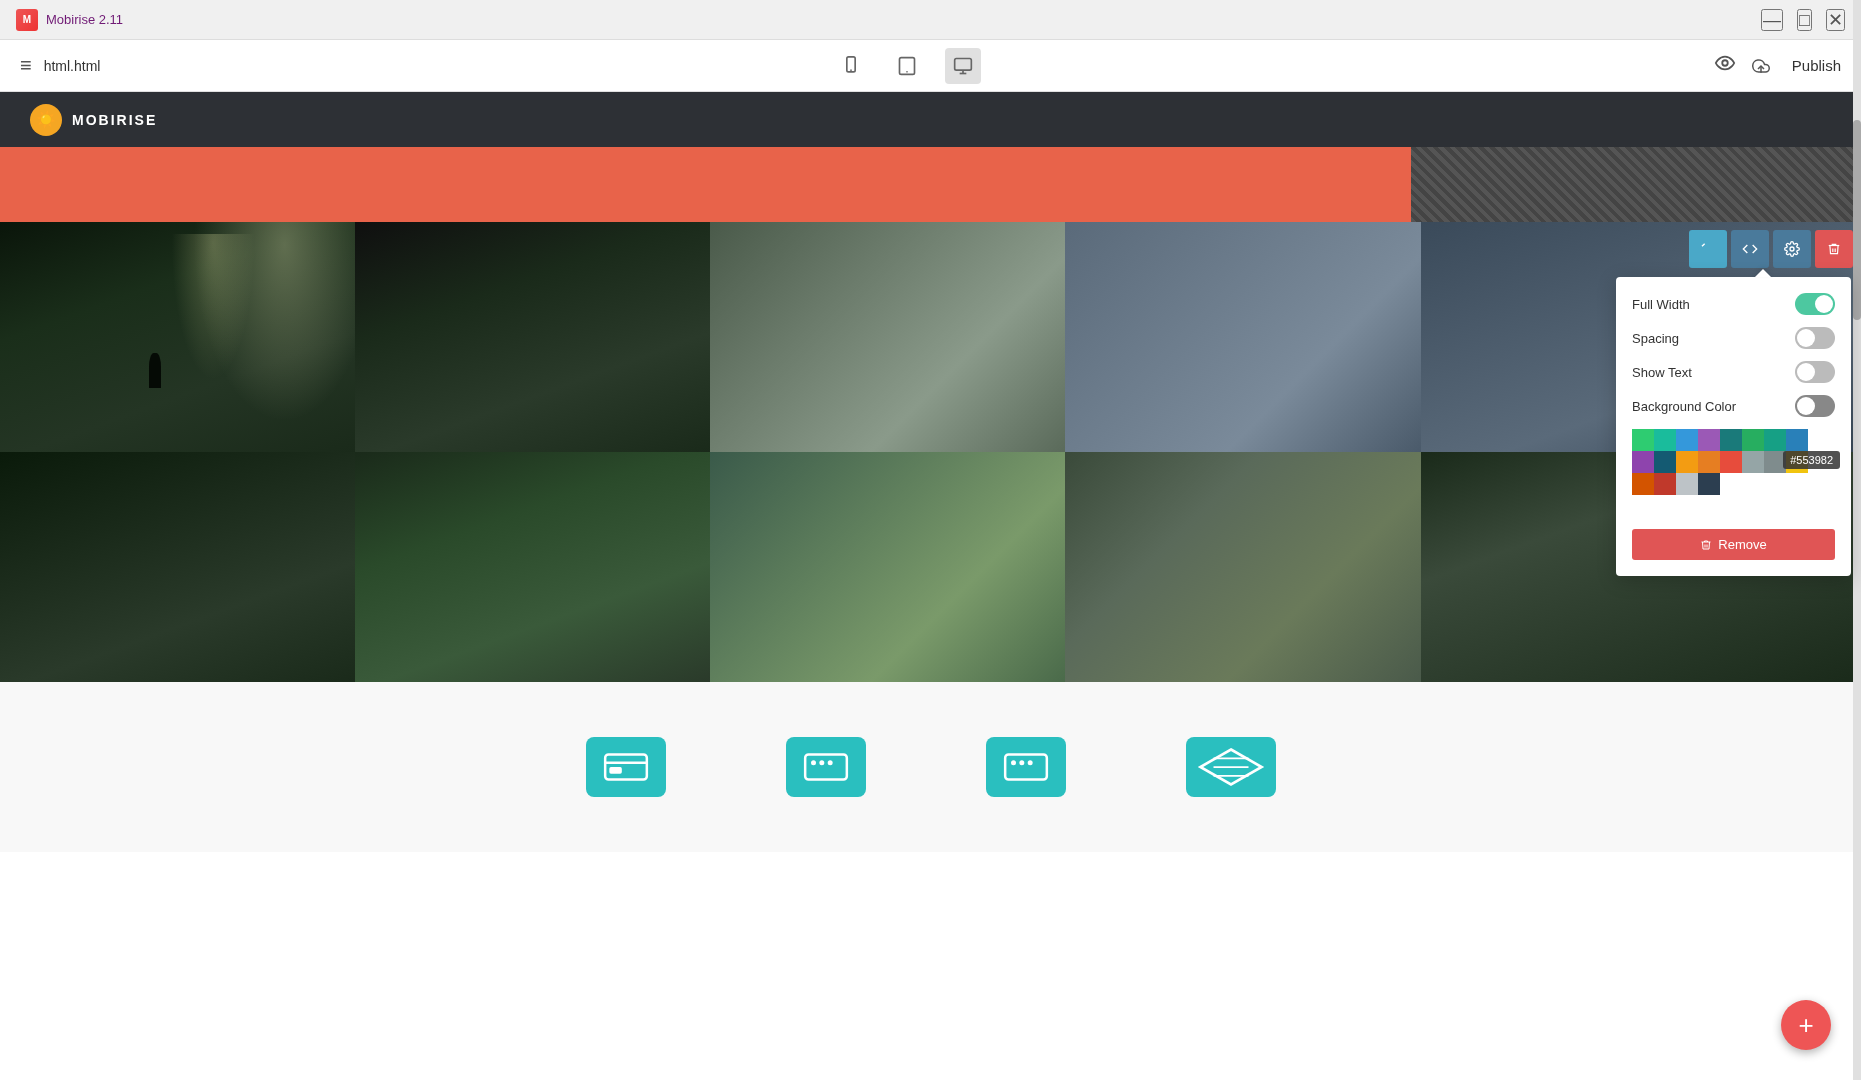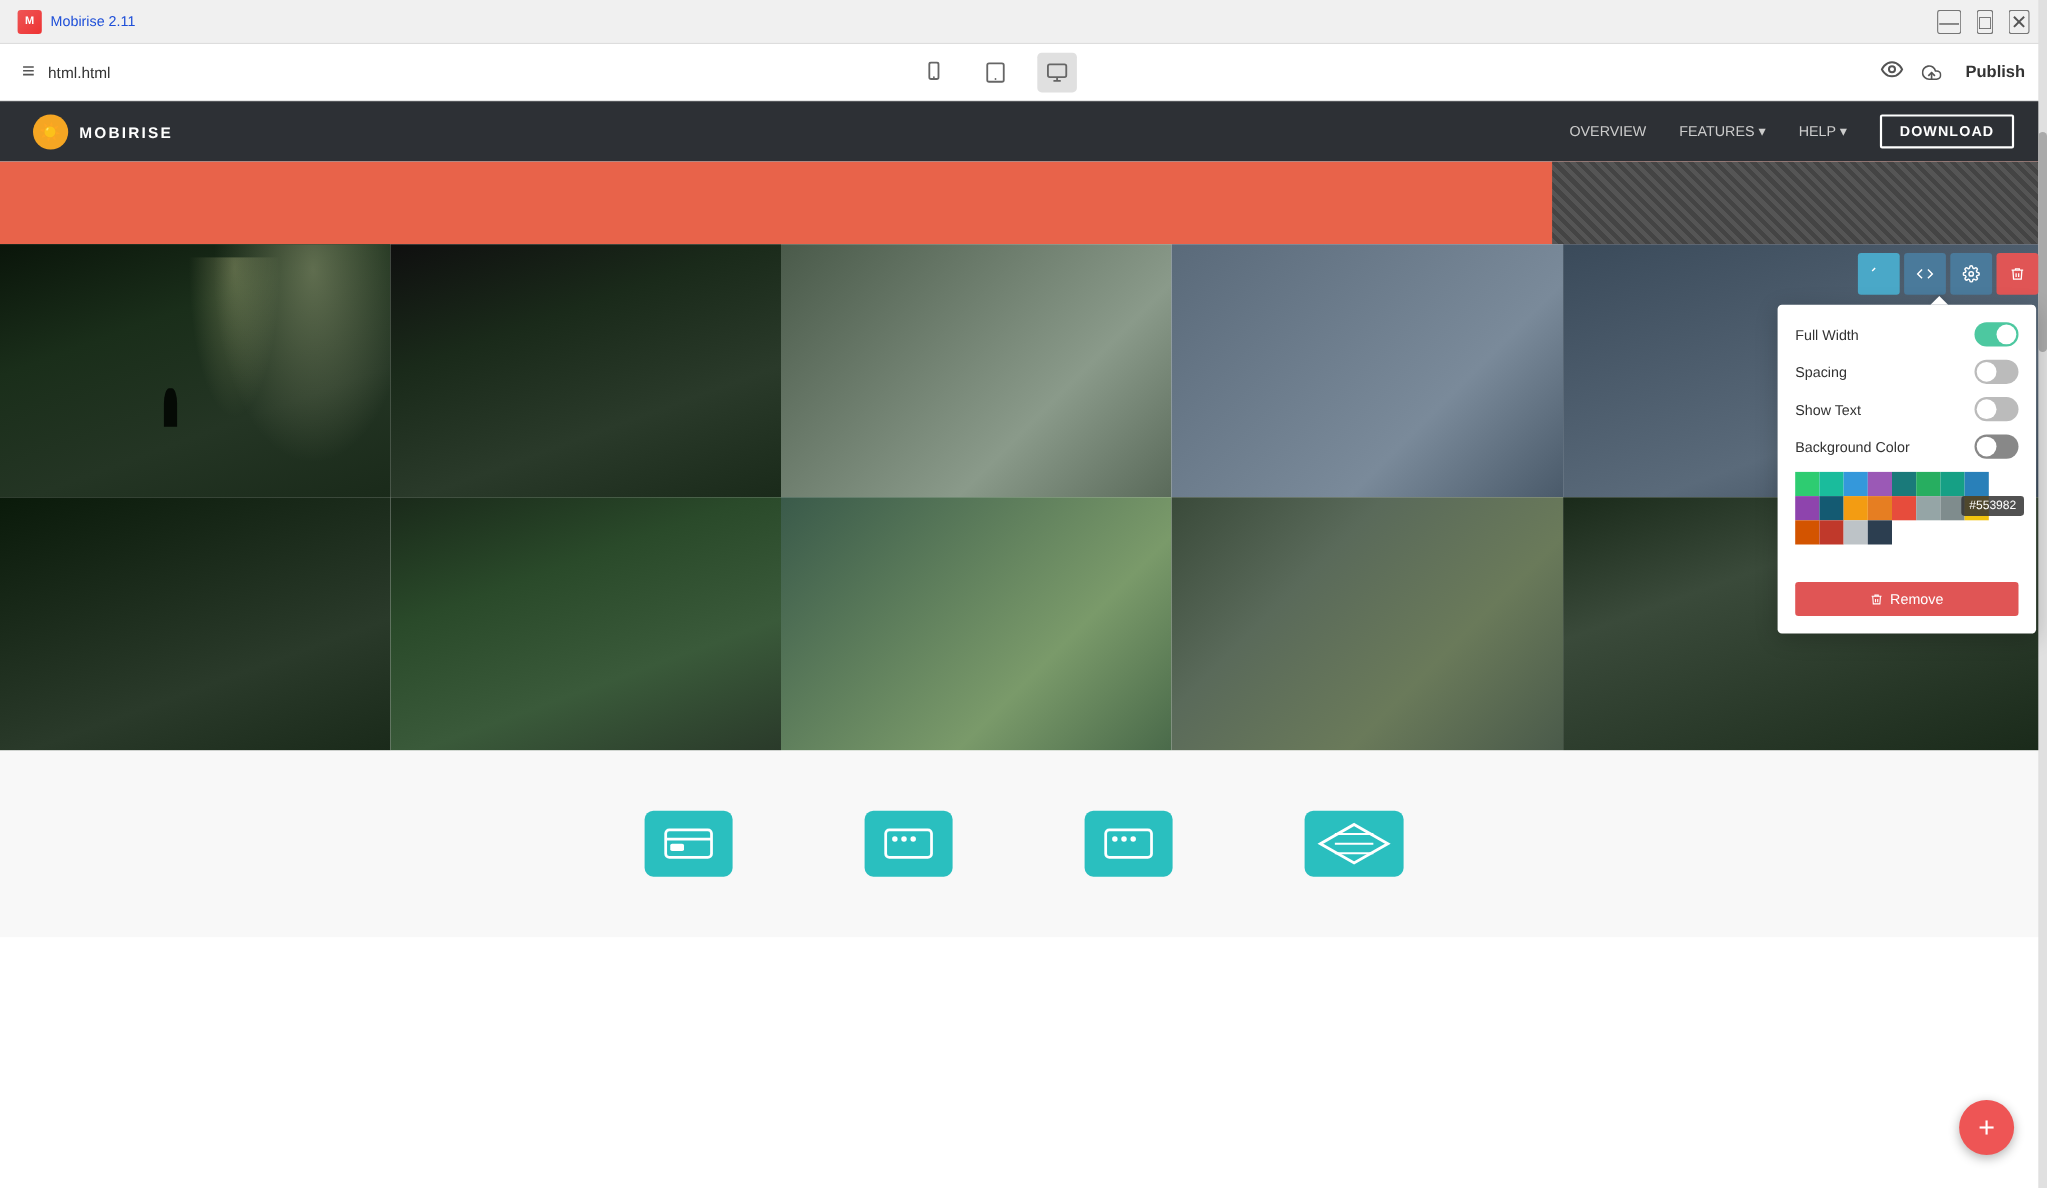--- a/index.html
+++ b/index.html
@@ -17,21 +17,21 @@
       user-select: none;
     }
     .title-bar-left { display: flex; align-items: center; gap: 8px; }
     .title-bar-logo {
       width: 22px; height: 22px;
       background: linear-gradient(135deg, #e55, #e33);
       border-radius: 3px;
       display: flex; align-items: center; justify-content: center;
       color: white; font-size: 10px; font-weight: bold;
     }
-    .title-bar-title { font-size: 13px; color: #1d4ed8; }
+    .title-bar-title { font-size: 13px; color: #701a75; }
     .title-bar-controls { display: flex; gap: 14px; align-items: center; }
     .title-bar-btn { font-size: 18px; color: #555; cursor: pointer; line-height: 1; }
 
     
     .toolbar {
       background: #fff;
       height: 52px;
       display: flex;
       align-items: center;
       justify-content: space-between;
@@ -47,21 +47,21 @@
       display: flex; align-items: center; justify-content: center;
       border-radius: 4px; cursor: pointer; color: #666; font-size: 18px;
       border: none; background: transparent;
     }
     .device-btn.active { background: #e0e0e0; }
     .toolbar-right { display: flex; align-items: center; gap: 16px; }
     .preview-btn { font-size: 20px; color: #555; cursor: pointer; }
     .publish-btn {
       display: flex; align-items: center; gap: 22px;
       background: transparent; border: none; cursor: pointer;
-      font-size: 15px; color: #333; font-weight: 700;
+      font-size: 15px; color: #333; font-weight: 400;
     }
 
     
     .nav-bar {
       background: #2d3035;
       height: 55px;
       display: flex;
       align-items: center;
       padding: 0 30px;
       justify-content: space-between;
@@ -373,26 +373,20 @@
         </svg>
       <span>Publish</span>
     </button>
   </div>
 </div>
 
 <div class="nav-bar">
   <div class="nav-brand">
     <div class="nav-logo">☀️</div>
     <span class="nav-brand-name">MOBIRISE</span>
-  </div>
-  <div class="nav-links">
-    <a class="nav-link">OVERVIEW</a>
-    <a class="nav-link">FEATURES ▾</a>
-    <a class="nav-link">HELP ▾</a>
-    <button class="nav-download-btn">DOWNLOAD</button>
   </div>
 </div>
 
 <div class="content-area">
 
   <div class="orange-banner">
     <div class="orange-banner-diagonal"></div>
   </div>
 
   <div style="position:relative;">

